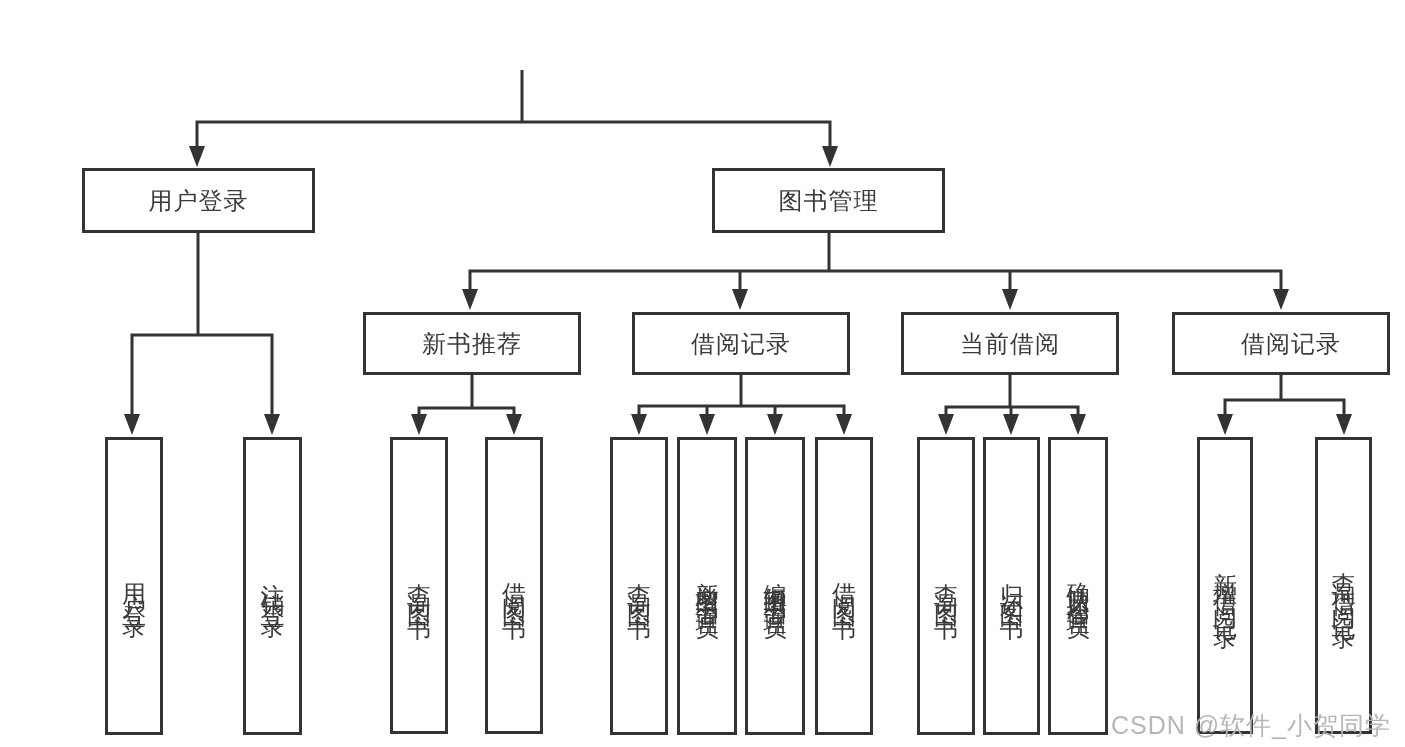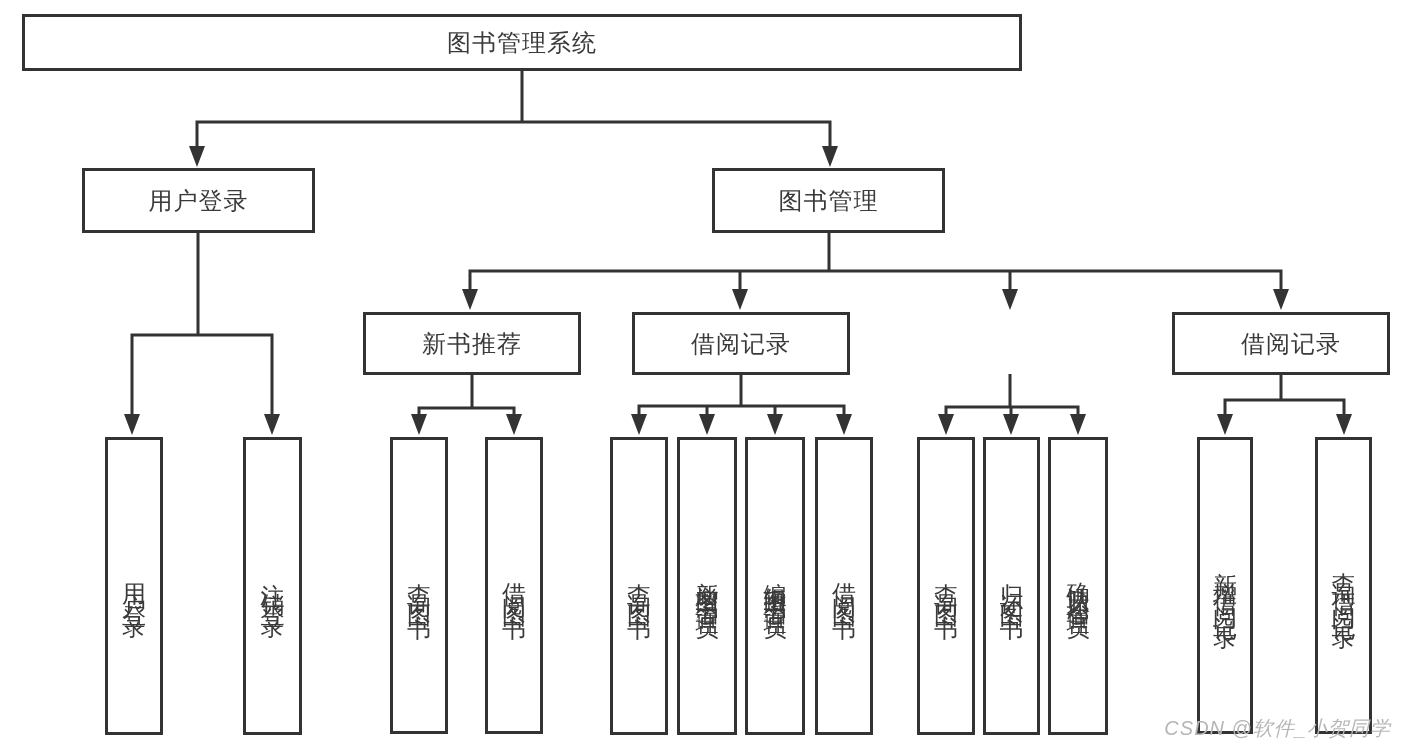--- a/index.html
+++ b/index.html
@@ -40,25 +40,24 @@
     white-space: nowrap;
   }
   .v-node.v-long .label {
     font-size: 23px;
     letter-spacing: 5px;
   }
   .watermark {
     position: absolute;
     right: 14px;
     bottom: 5px;
-    font-size: 20px;
+    font-size: 25px;
     color: #b6b6b6;
     letter-spacing: 1px;
     white-space: nowrap;
-    font-style: italic;
   }
 </style>
 </head>
 <body>
 
 <div class="stage">
 
   <svg class="connectors" viewBox="0 0 1405 747" aria-hidden="true">
 
     <path fill="none" stroke="#333333" stroke-width="3" d="M522 70 V122 M195.5 122 H831.5 M197 122 V149 M830 122 V149
@@ -83,36 +82,36 @@
          M699 414 L715 414 L707 435 Z
          M767 414 L783 414 L775 435 Z
          M836 414 L852 414 L844 435 Z
          M938 414 L954 414 L946 435 Z
          M1003 414 L1019 414 L1011 435 Z
          M1070 414 L1086 414 L1078 435 Z
          M1217 414 L1233 414 L1225 435 Z
          M1336 414 L1352 414 L1344 435 Z"></path>
   </svg>
 
-  <div class="node h-node" style="left:22px; top:14px; width:1000px; height:57px;">
-    <span class="label">图书管理系统</span>
-  </div>
 
   <div class="node h-node" style="left:82px; top:168px; width:233px; height:65px;">
     <span class="label">用户登录</span>
   </div>
   <div class="node h-node" style="left:363px; top:312px; width:218px; height:63px;">
     <span class="label">新书推荐</span>
   </div>
 
   <div class="node h-node" style="left:712px; top:168px; width:233px; height:65px;">
     <span class="label">图书管理</span>
   </div>
   <div class="node h-node" style="left:632px; top:312px; width:218px; height:63px;">
     <span class="label">借阅记录</span>
+  </div>
+  <div class="node h-node" style="left:901px; top:312px; width:218px; height:63px;">
+    <span class="label">当前借阅</span>
   </div>
   <div class="node h-node" style="left:1172px; top:312px; width:218px; height:63px;padding-left:20px;">
     <span class="label">借阅记录</span>
   </div>
 
   <div class="node v-node" style="left:105px; top:437px; width:58px; height:298px;">
     <span class="label">用户登录</span>
   </div>
   <div class="node v-node" style="left:243px; top:437px; width:59px; height:298px;">
     <span class="label">注销登录</span>

